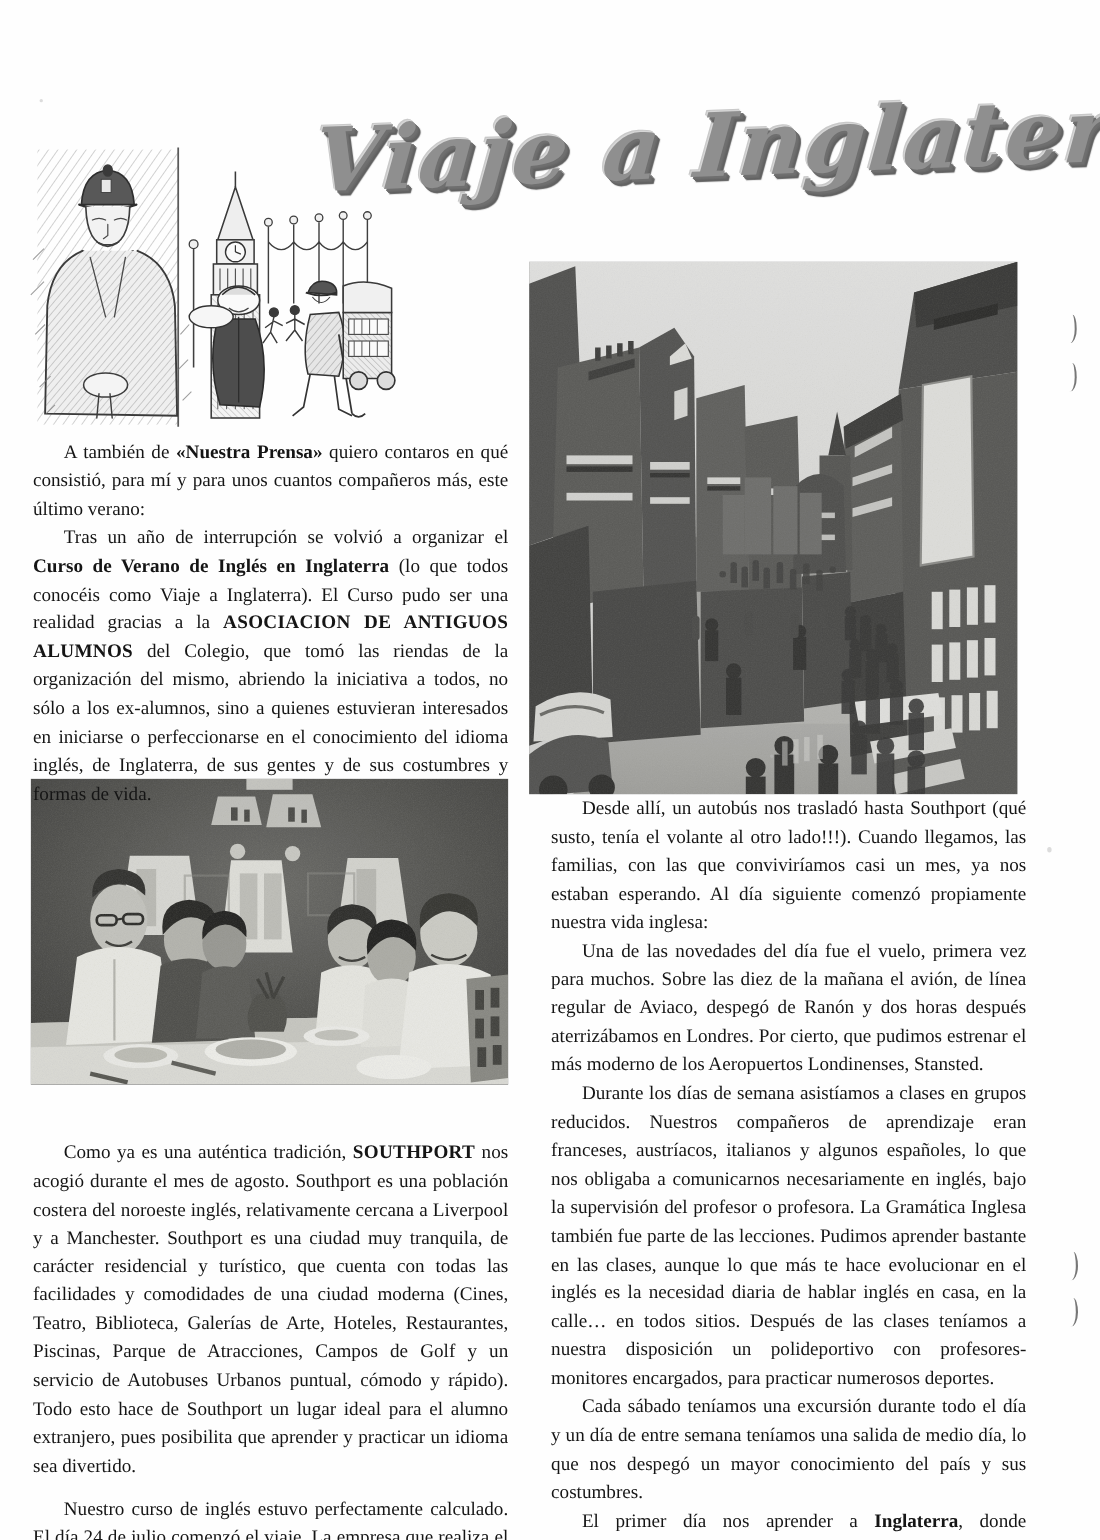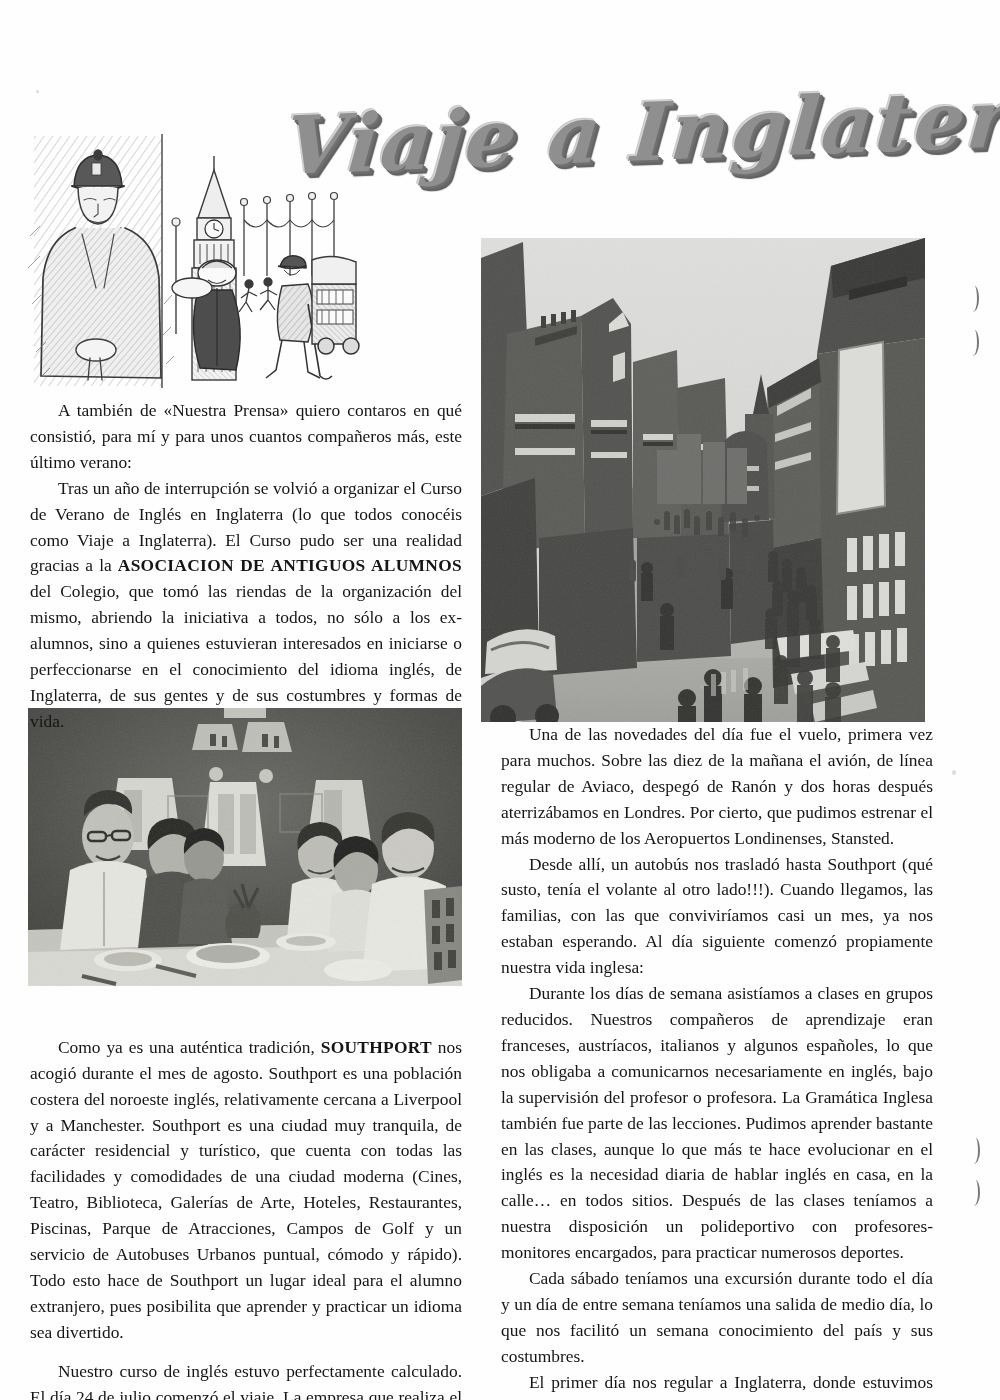--- a/index.html
+++ b/index.html
@@ -100,21 +100,21 @@
     left: 501px;
     top: 722px;
     width: 432px;
     height: 678px;
   }
   .para {
     margin: 0;
     text-indent: 28px;
   }
   .para.gap { margin-top: 13px; }
-  b, strong { font-weight: normal; }
+  b, strong { font-weight: bold; }
   .caps {
     font-weight: bold;
     letter-spacing: 0.3px;
   }
 
   
   #left-gap-1 { height: 300px; }
 
   
   .binding-mark {
@@ -592,25 +592,25 @@
     <p class="para"><span>Tras un año de interrupción se volvió a organizar el </span><b>Curso de Verano de Inglés en Inglaterra</b><span> (lo que todos conocéis como Viaje a Inglaterra). El Curso pudo ser una realidad gracias a la </span><b class="caps">ASOCIACION DE ANTIGUOS ALUMNOS</b><span> del Colegio, que tomó las riendas de la organización del mismo, abriendo la iniciativa a todos, no sólo a los ex-alumnos, sino a quienes estuvieran interesados en iniciarse o perfeccionarse en el conocimiento del idioma inglés, de Inglaterra, de sus gentes y de sus costumbres y formas de vida.</span></p>
 
     <div id="left-gap-1"></div>
 
     <p class="para"><span>Como ya es una auténtica tradición, </span><b class="caps">SOUTHPORT</b><span> nos acogió durante el mes de agosto. Southport es una población costera del noroeste inglés, relativamente cercana a Liverpool y a Manchester. Southport es una ciudad muy tranquila, de carácter residencial y turístico, que cuenta con todas las facilidades y comodidades de una ciudad moderna (Cines, Teatro, Biblioteca, Galerías de Arte, Hoteles, Restaurantes, Piscinas, Parque de Atracciones, Campos de Golf y un servicio de Autobuses Urbanos puntual, cómodo y rápido). Todo esto hace de Southport un lugar ideal para el alumno extranjero, pues posibilita que aprender y practicar un idioma sea divertido.</span></p>
 
     <p class="para gap">Nuestro curso de inglés estuvo perfectamente calculado. El día 24 de julio comenzó el viaje. La empresa que realiza el Transporte Escolar del Colegio no nos abandona ni en vacaciones y, esa mañana, un autobús de la misma nos fue cogiendo para llevarnos al Aeropuerto de Ranón. Gracias por el excelente servicio.</p>
   </div>
 
   <div class="column" id="col-right">
+    <p class="para">Desde allí, un autobús nos trasladó hasta Southport (qué susto, tenía el volante al otro lado!!!). Cuando llegamos, las familias, con las que conviviríamos casi un mes, ya nos estaban esperando. Al día siguiente comenzó propiamente nuestra vida inglesa:</p>
     <p class="para">Una de las novedades del día fue el vuelo, primera vez para muchos. Sobre las diez de la mañana el avión, de línea regular de Aviaco, despegó de Ranón y dos horas después aterrizábamos en Londres. Por cierto, que pudimos estrenar el más moderno de los Aeropuertos Londinenses, Stansted.</p>
-    <p class="para">Desde allí, un autobús nos trasladó hasta Southport (qué susto, tenía el volante al otro lado!!!). Cuando llegamos, las familias, con las que conviviríamos casi un mes, ya nos estaban esperando. Al día siguiente comenzó propiamente nuestra vida inglesa:</p>
     <p class="para">Durante los días de semana asistíamos a clases en grupos reducidos. Nuestros compañeros de aprendizaje eran franceses, austríacos, italianos y algunos españoles, lo que nos obligaba a comunicarnos necesariamente en inglés, bajo la supervisión del profesor o profesora. La Gramática Inglesa también fue parte de las lecciones. Pudimos aprender bastante en las clases, aunque lo que más te hace evolucionar en el inglés es la necesidad diaria de hablar inglés en casa, en la calle… en todos sitios. Después de las clases teníamos a nuestra disposición un polideportivo con profesores-monitores encargados, para practicar numerosos deportes.</p>
-    <p class="para">Cada sábado teníamos una excursión durante todo el día y un día de entre semana teníamos una salida de medio día, lo que nos facilitó un semana conocimiento del país y sus costumbres.</p>
-    <p class="para"><span>El primer día nos regular a </span><b>Inglaterra</b><span>, donde estuvimos en el Museo de la Industria, que tenía, entre otras cosas, locomotoras muy antiguas. Asimismo pudimos probar un simulador de vuelo en el que creías estar en pleno vuelo pilotando un avión de verdad.</span></p>
+    <p class="para">Cada sábado teníamos una excursión durante todo el día y un día de entre semana teníamos una salida de medio día, lo que nos despegó un mayor conocimiento del país y sus costumbres.</p>
+    <p class="para"><span>El primer día nos aprender a </span><b>Inglaterra</b><span>, donde estuvimos en el Museo de la Industria, que tenía, entre otras cosas, locomotoras muy antiguas. Asimismo pudimos probar un simulador de vuelo en el que creías estar en pleno vuelo pilotando un avión de verdad.</span></p>
   </div>
 
   <div class="binding-mark" id="bind-1"></div>
   <div class="binding-mark" id="bind-2"></div>
   <div class="binding-mark" id="bind-3"></div>
   <div class="binding-mark" id="bind-4"></div>
 
   <div class="speck" style="left:700px;top:686px;width:3px;height:3px;"></div>
   <div class="speck" style="left:952px;top:770px;width:4px;height:5px;"></div>
   <div class="speck" style="left:36px;top:90px;width:3px;height:3px;"></div>

